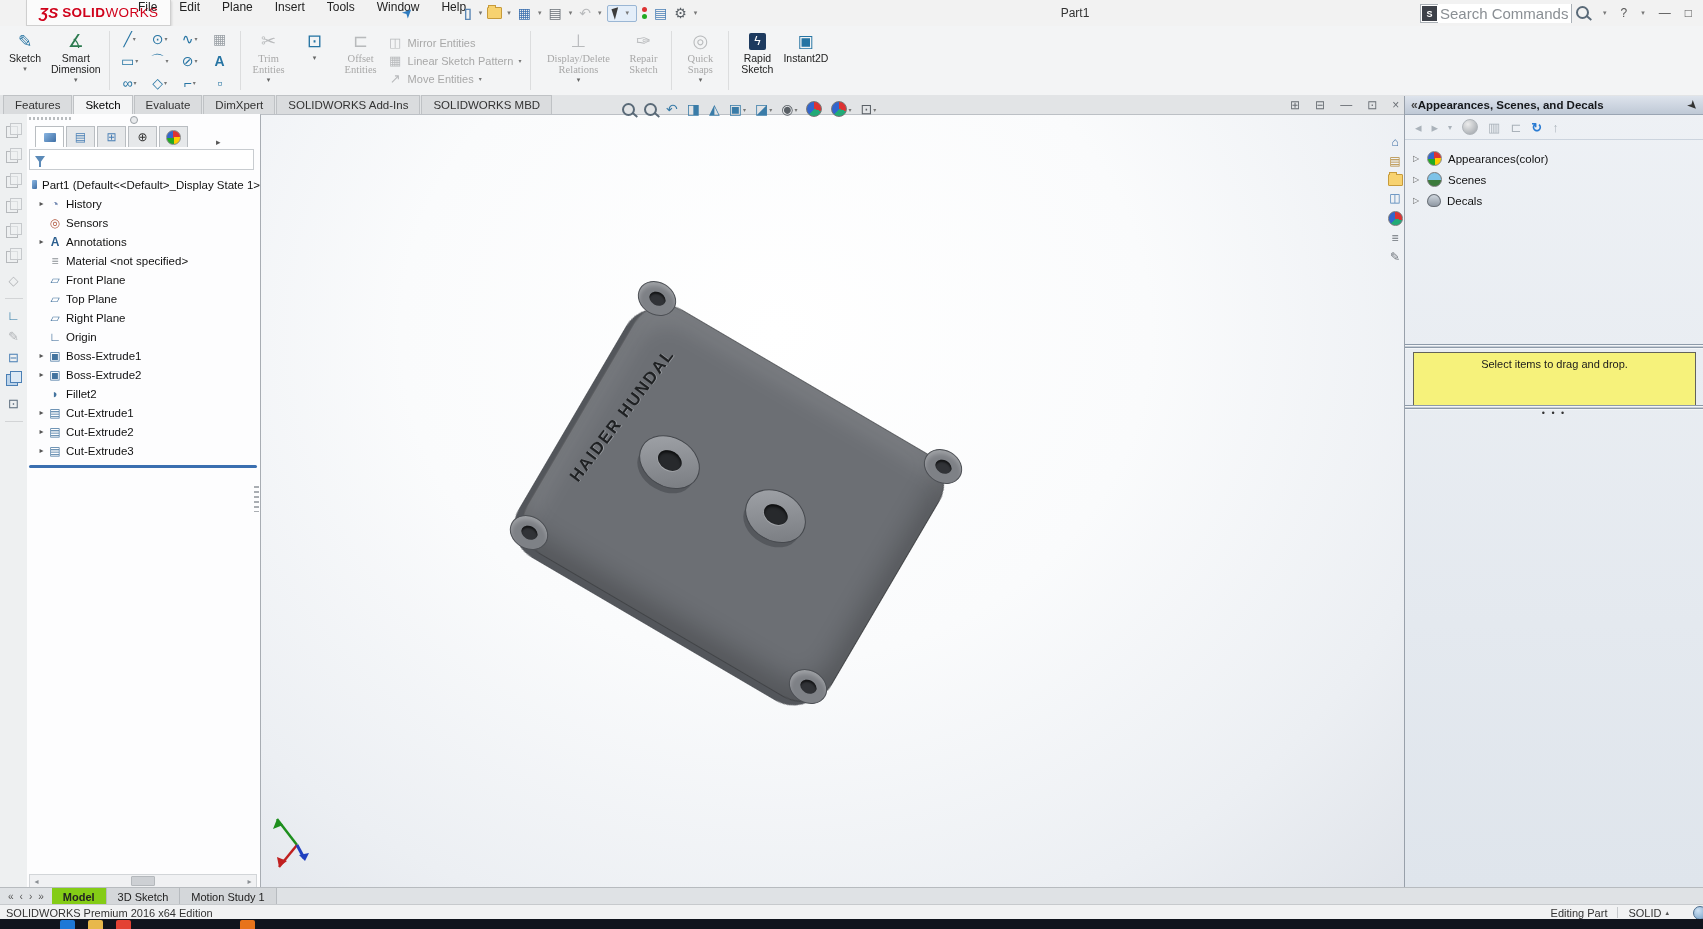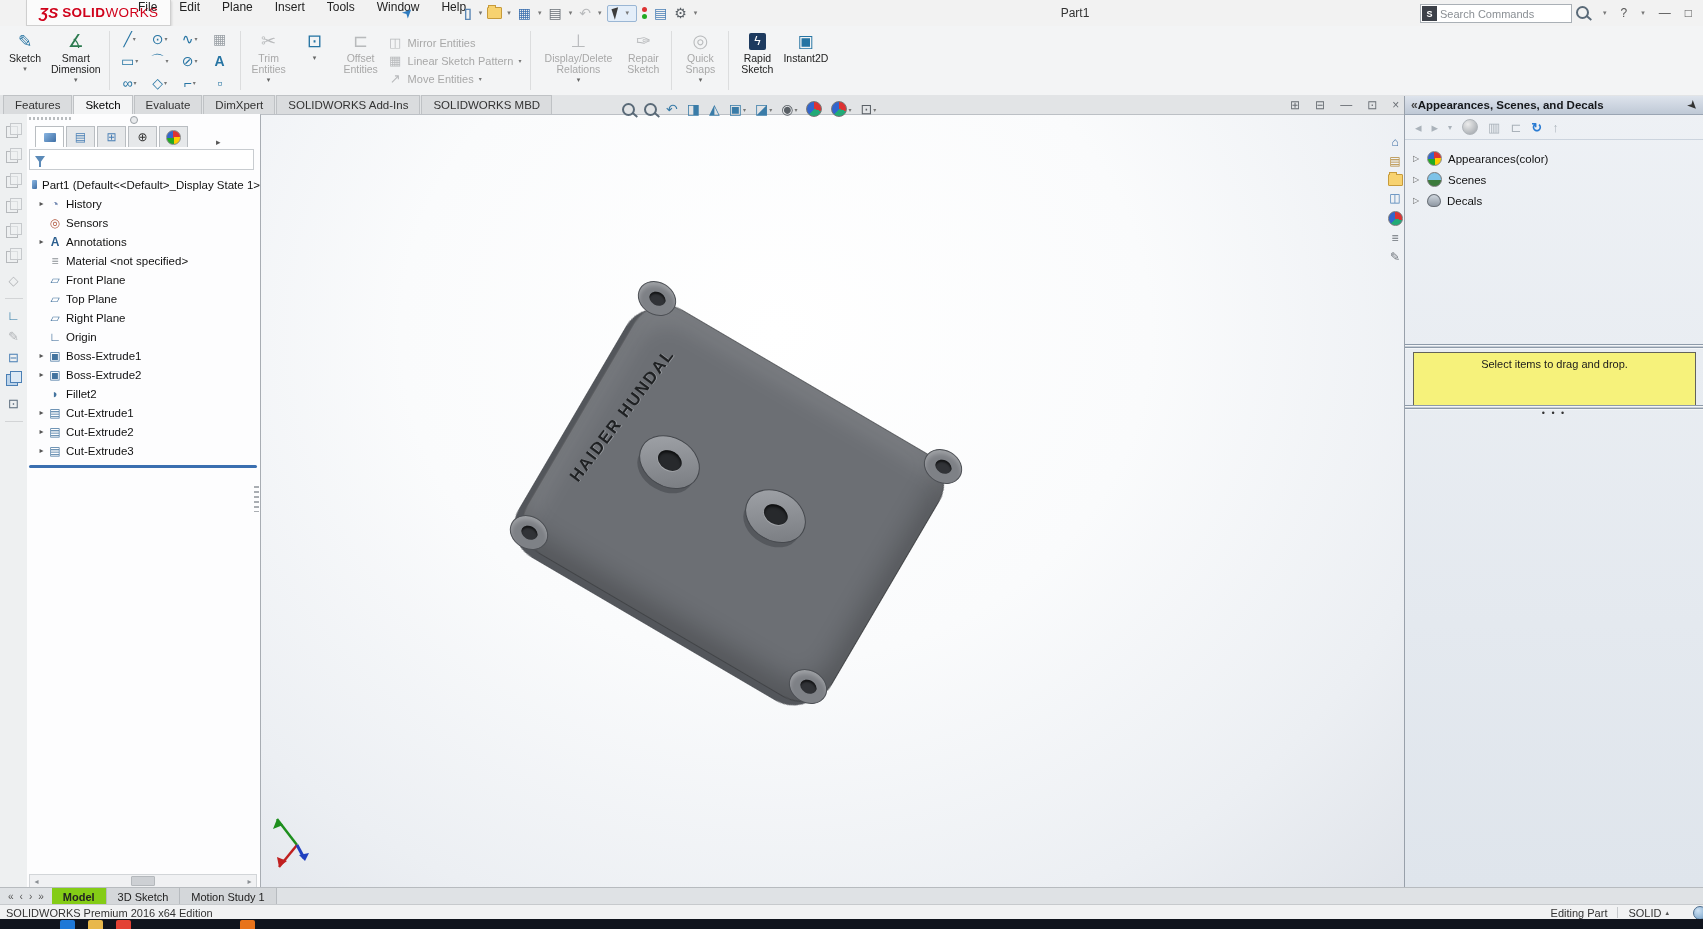--- a/index.html
+++ b/index.html
@@ -19,34 +19,34 @@
   .qcaret{font-size:7px;color:#777;margin:0 2px;}
   .qsel{display:flex;align-items:center;gap:4px;border:1px solid #9ab6d4;background:#e4eef9;padding:2px 5px;border-radius:2px;}
   .cursorarrow{width:0;height:0;border-top:11px solid #3c3c3c;border-right:7px solid transparent;transform:rotate(-18deg);}
   .tl{display:flex;flex-direction:column;gap:2px;padding:0 2px;}
   .tl i{width:5px;height:5px;border-radius:50%;display:block;}
   .fold{width:13px;height:10px;background:#f7d270;border:1px solid #c79b3b;border-radius:1px;position:relative;}
   .fold::before{content:"";position:absolute;left:0;top:-3px;width:6px;height:2px;background:#f7d270;border:1px solid #c79b3b;border-bottom:none;}
   .doctitle{position:absolute;left:1005px;top:0;width:140px;height:26px;line-height:26px;text-align:center;font-size:12px;color:#333;}
   .search{position:absolute;left:1420px;top:4px;width:150px;height:17px;border:1px solid #aab0b6;background:#fff;display:flex;align-items:center;}
   .sicon{width:15px;height:15px;background:#3c4048;color:#fff;font-size:9px;font-weight:bold;display:flex;align-items:center;justify-content:center;margin:1px;}
-  .sinput{border:0;outline:0;flex:1;font-size:11px;font-family:"Liberation Sans",sans-serif;color:#444;min-width:0;}
+  .sinput{border:0;outline:0;flex:1;font-size:15px;font-family:"Liberation Sans",sans-serif;color:#444;min-width:0;}
   .sinput::placeholder{color:#8a8f94;}
   .mag{position:relative;width:9px;height:9px;border:2px solid #5a6a78;border-radius:50%;display:inline-block;}
   .mag::after{content:"";position:absolute;width:6px;height:2px;background:#5a6a78;right:-5px;bottom:-2px;transform:rotate(40deg);}
   .tb-right{position:absolute;left:1576px;top:0;height:25px;display:flex;align-items:center;gap:14px;font-size:12px;color:#555;}
   
   .ribbon{position:absolute;left:0;top:26px;width:1703px;height:69px;background:#f3f4f5;border-bottom:1px solid #d0d1d2;display:flex;align-items:stretch;}
   .rsep{width:1px;background:#dcddde;margin:5px 3px;}
   .rgroup{display:flex;align-items:stretch;padding:1px 2px;}
   .bigbtn{display:flex;flex-direction:column;align-items:center;justify-content:flex-start;padding:2px 3px;min-width:40px;}
   .bicon{height:24px;display:flex;align-items:center;justify-content:center;font-size:18px;color:#2674a3;}
   .blabel{font-size:10.5px;line-height:11px;text-align:center;color:#222;white-space:pre-line;}
   .bcaret{font-size:7px;color:#666;margin-top:1px;}
-  .dis .blabel{color:#a8a8a8;}
+  .dis .blabel{color:#a8a8a8;font-family:Liberation Serif, serif;}
   .dis .bicon{color:#b8babc;}
   .tgrid{display:grid;grid-template-columns:repeat(4,30px);grid-auto-rows:22px;align-content:center;margin:0 2px;}
   .tcell{display:flex;align-items:center;justify-content:center;gap:1px;}
   .tico{font-size:14px;color:#2674a3;}
   .tcaret{font-size:6px;color:#777;}
   .rrows{display:flex;flex-direction:column;justify-content:center;gap:3px;padding:0 4px;}
   .rrow{display:flex;align-items:center;gap:5px;font-size:11px;color:#a8a8a8;}
   .rrow .ric{font-size:13px;color:#b8babc;width:15px;text-align:center;}
   .rapidic{width:17px;height:17px;background:#1d3a5f;color:#fff;border-radius:2px;display:flex;align-items:center;justify-content:center;font-size:12px;}
   .inst2dic{color:#2674a3;font-size:17px;}

